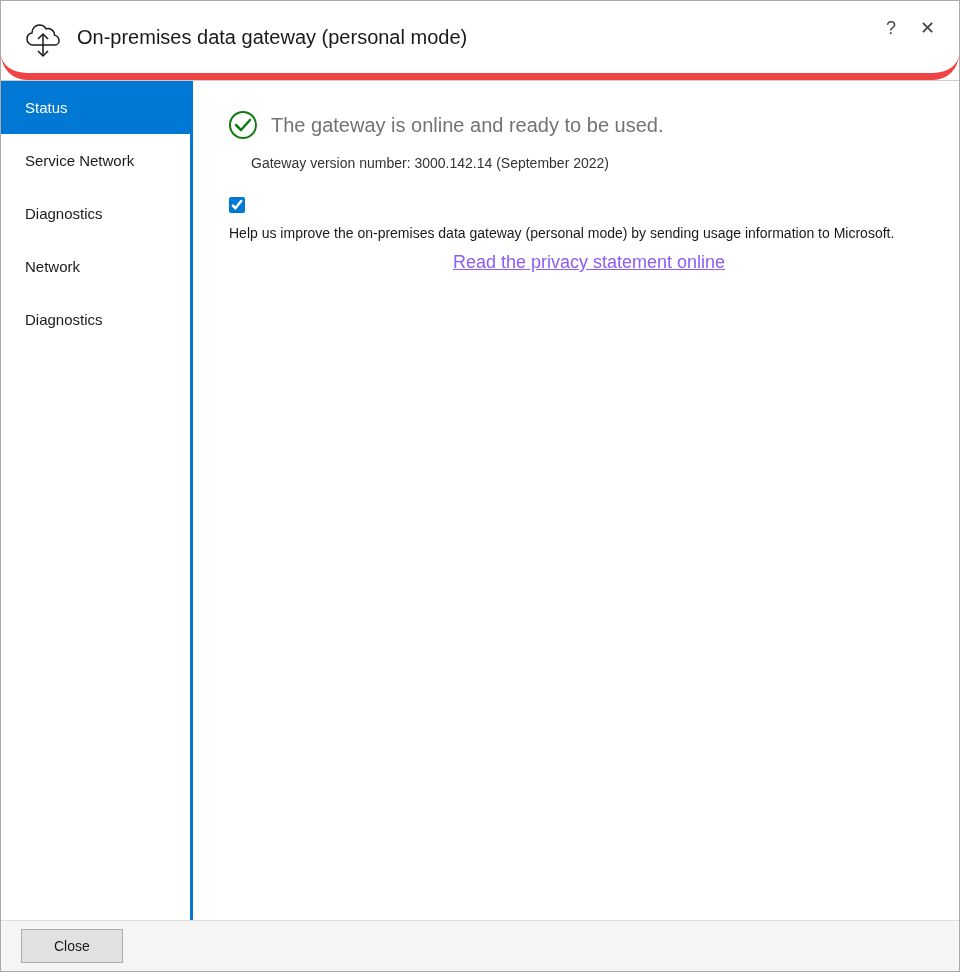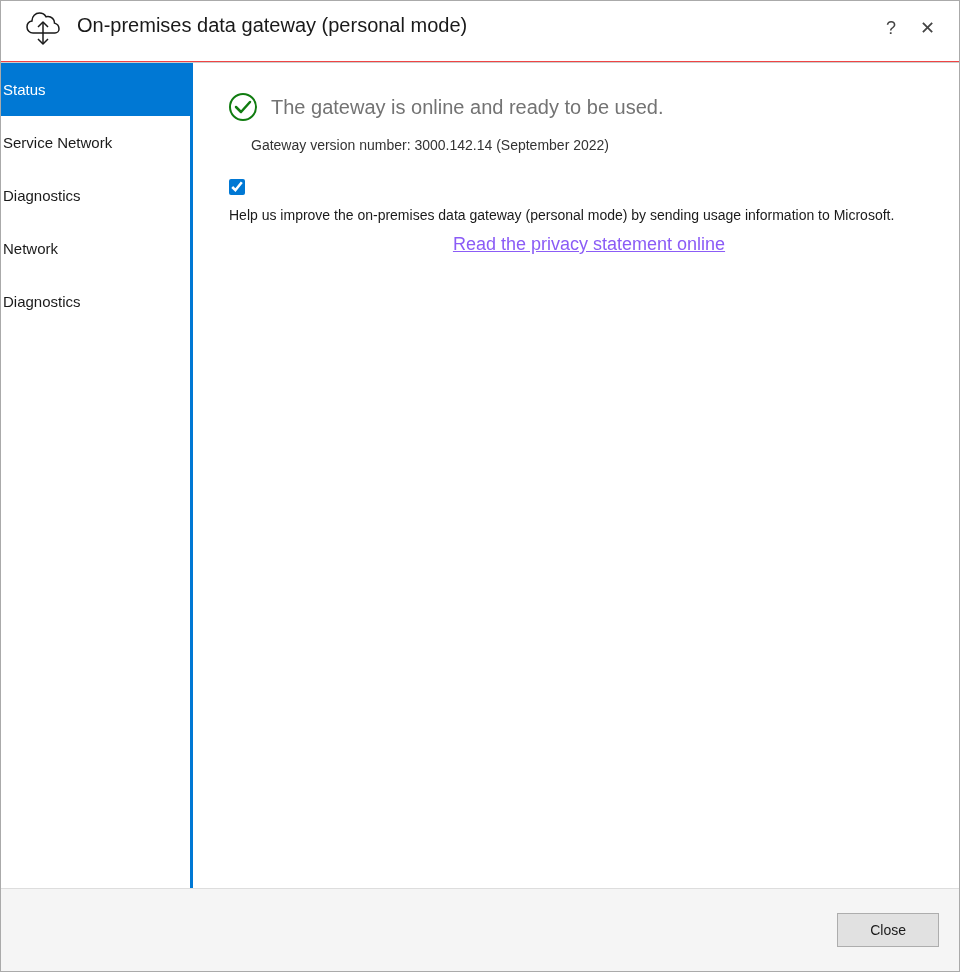--- a/index.html
+++ b/index.html
@@ -25,24 +25,25 @@
       border: 1px solid #aaa;
       box-shadow: 2px 2px 10px rgba(0,0,0,0.3);
       display: flex;
       flex-direction: column;
       position: relative;
     }
 
     .title-bar {
       display: flex;
       align-items: center;
-      padding: 2px 16px 14px 20px;
-      background: #ffffff;
-      border-bottom: 1px solid #ef4444;
+      padding: 14px 16px 14px 20px;
+      background: #ffffff;
+      border-bottom: 7px solid #ef4444;
       position: relative;
+      border-radius: 26px;
     }
 
     .title-bar-left {
       display: flex;
       align-items: center;
       flex: 1;
     }
 
     .cloud-icon {
       width: 44px;
@@ -91,21 +92,21 @@
     .sidebar {
       width: 192px;
       background: #ffffff;
       border-right: 3px solid #0078d4;
       flex-shrink: 0;
       display: flex;
       flex-direction: column;
     }
 
     .nav-item {
-      padding: 18px 2px;
+      padding: 18px 24px;
       font-size: 15px;
       color: #1a1a1a;
       cursor: pointer;
       border: none;
       background: none;
       text-align: left;
       width: 100%;
       display: block;
     }
 
@@ -178,22 +179,21 @@
       font-size: 18px;
       color: #8b5cf6;
       text-decoration: underline;
       cursor: pointer;
       margin-top: 4px;
       text-align: center;
     }
 
     .footer {
       display: flex;
-      justify-content: flex-end;
-      padding: 24px 20px;
+      padding: 8px 20px;
       background: #f5f5f5;
       border-top: 1px solid #ddd;
     }
 
     .close-button {
       background: #e1e1e1;
       border: 1px solid #adadad;
       color: #1a1a1a;
       padding: 8px 32px;
       font-size: 14px;

